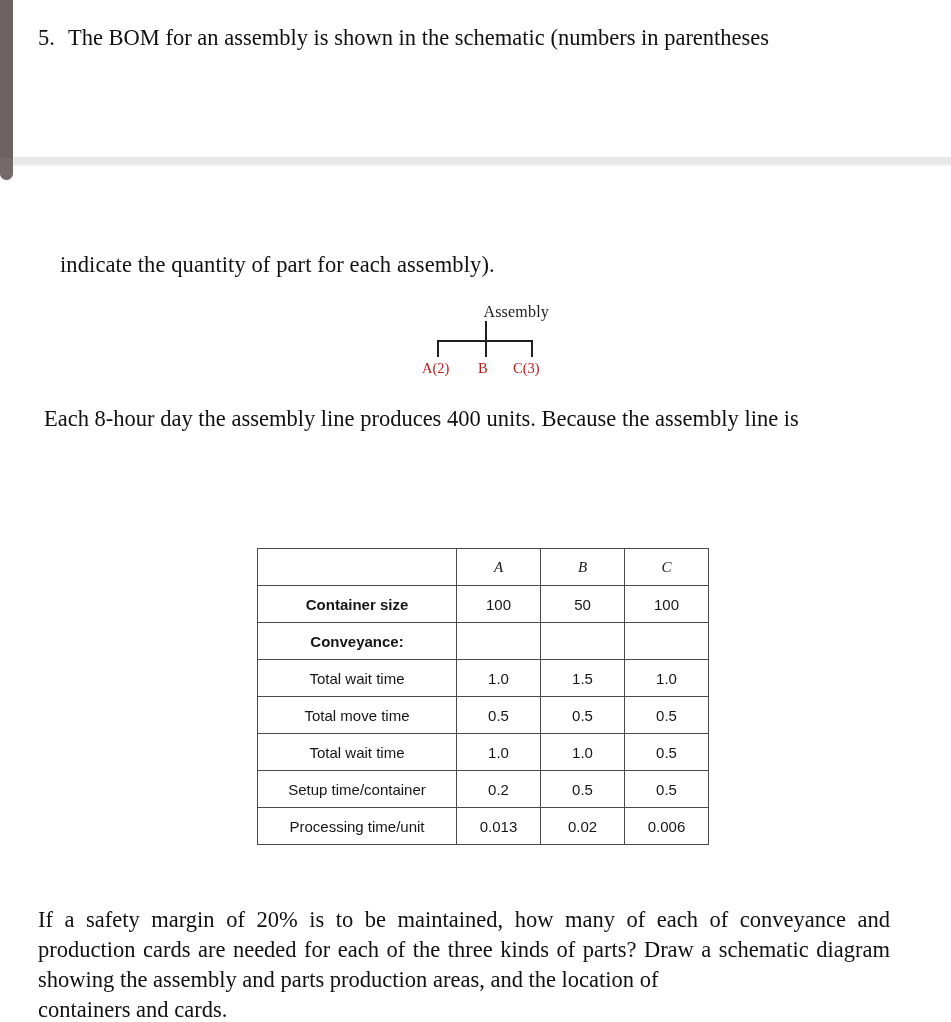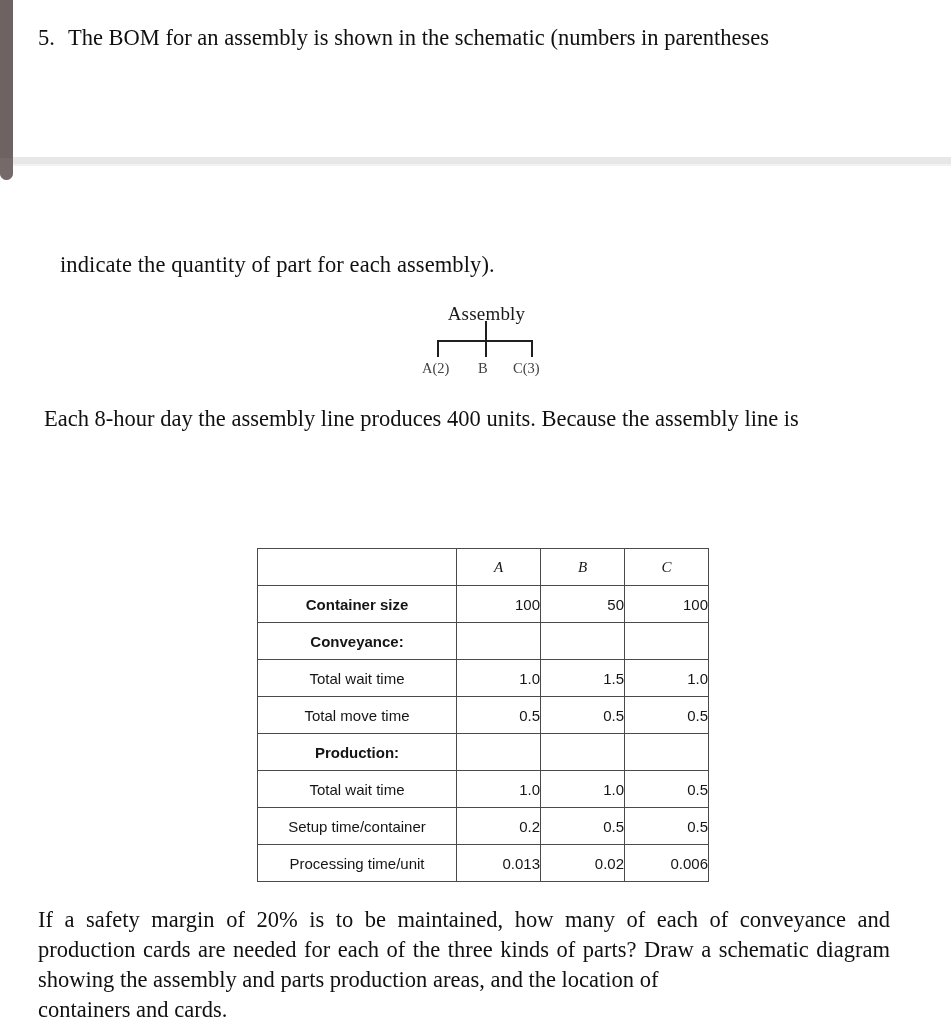--- a/index.html
+++ b/index.html
@@ -133,22 +133,22 @@
     left: 424px;
     top: 303px;
     width: 125px;
     height: 82px;
   }
   .bom-root-label {
     position: absolute;
     left: 0;
     top: 0;
     width: 125px;
-    text-align: center;
-    font-size: 19px;
+    text-align: right;
+    font-size: 16px;
     color: #1a1a1a;
     letter-spacing: .2px;
   }
   .bom-stem {
     position: absolute;
     left: 61px;
     top: 18px;
     width: 1.6px;
     height: 20px;
     background: #1f1f1f;
@@ -174,21 +174,21 @@
   .bom-leaves {
     position: absolute;
     left: 0;
     top: 57px;
     width: 125px;
     height: 20px;
   }
   .bom-leaf {
     position: absolute;
     font-size: 14.5px;
-    color: #404040;
+    color: #b91c1c;
     white-space: nowrap;
   }
   .bom-leaf.l1 { left: -2px; top: 0; }
   .bom-leaf.l2 { left: 54px; top: 0; }
   .bom-leaf.l3 { left: 89px; top: 0; }
 
   
   .data-table-wrap {
     position: absolute;
     left: 257px;
@@ -227,21 +227,21 @@
   td.row-label {
     text-align: center;
     padding-left: 13px;
     font-size: 15.3px;
     color: #1b1b1b;
   }
   td.row-label.bold {
     font-weight: bold;
   }
   td.val {
-    text-align: right;
+    text-align: center;
     font-size: 15.3px;
     font-weight: bold;
     color: #1b1b1b;
   }
   td.empty { }
 </style>
 </head>
 <body>
 
 <div id="page">
@@ -312,26 +312,20 @@
             <td class="val">1.5</td>
             <td class="val">1.0</td>
           </tr>
           <tr>
             <td class="row-label">Total move time</td>
             <td class="val">0.5</td>
             <td class="val">0.5</td>
             <td class="val">0.5</td>
           </tr>
           <tr>
-            <td class="row-label bold">Production:</td>
-            <td class="val empty"></td>
-            <td class="val empty"></td>
-            <td class="val empty"></td>
-          </tr>
-          <tr>
             <td class="row-label">Total wait time</td>
             <td class="val">1.0</td>
             <td class="val">1.0</td>
             <td class="val">0.5</td>
           </tr>
           <tr>
             <td class="row-label">Setup time/container</td>
             <td class="val">0.2</td>
             <td class="val">0.5</td>
             <td class="val">0.5</td>

